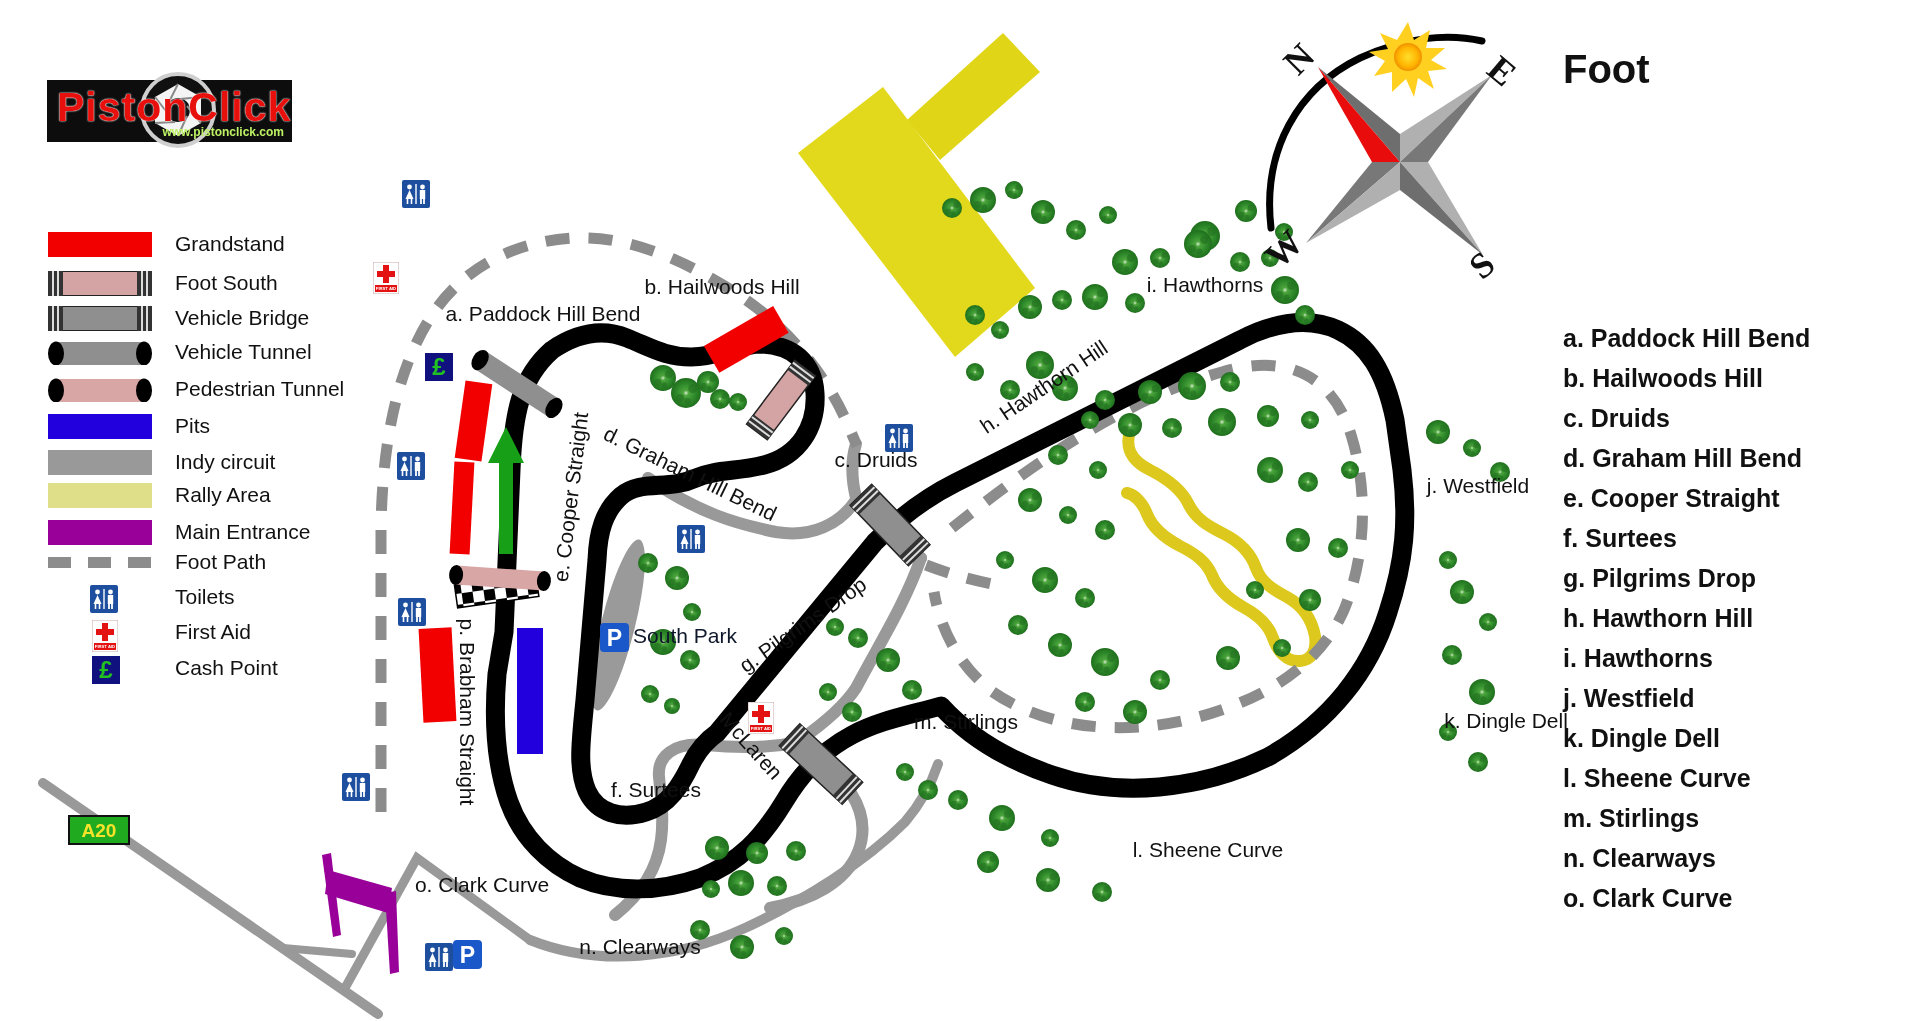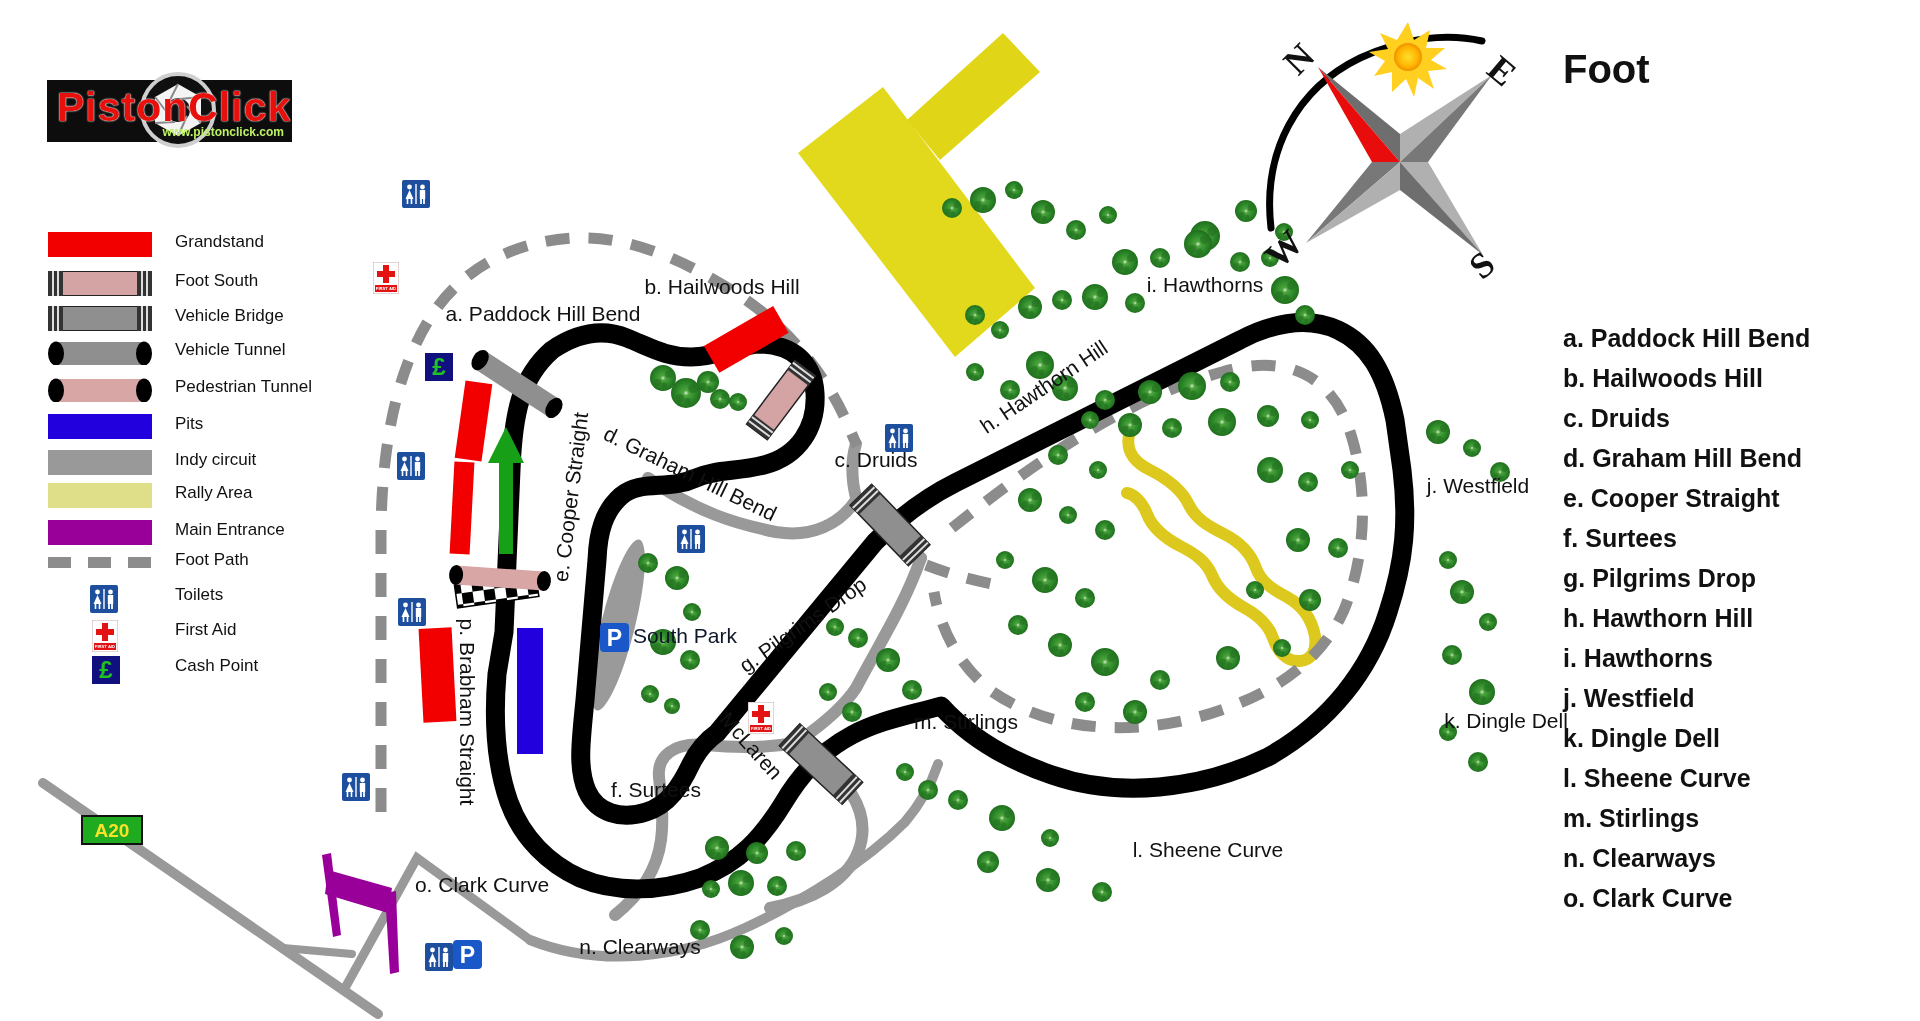--- a/index.html
+++ b/index.html
@@ -8,21 +8,21 @@
   #circuit-svg{position:absolute;left:0;top:0;}
   
   #logo{position:absolute;left:47px;top:80px;width:245px;height:62px;background:#0d0d0d;}
   #logo .brand{position:absolute;left:10px;top:4px;font-size:41px;font-weight:bold;color:#e8100c;
     letter-spacing:1px;text-shadow:0 0 2px #fff,0 0 1px #fff;z-index:3;}
   #logo .url{position:absolute;right:8px;bottom:3px;font-size:12px;font-weight:bold;color:#bef264;z-index:4;}
   #logo svg{position:absolute;left:0;top:0;overflow:visible;z-index:2;}
   
   .lg-row{position:absolute;left:48px;height:26px;text-align:right;}
   .lg-sw{position:absolute;left:0;top:0;width:104px;height:25px;}
-  .lg-label{position:absolute;left:127px;top:0px;font-size:17px;white-space:nowrap;}
+  .lg-label{position:absolute;left:127px;top:0px;font-size:21px;white-space:nowrap;}
   .lg-dash{width:104px;height:11px;margin-top:7px;
     background:repeating-linear-gradient(90deg,#8c8c8c 0 23px,rgba(0,0,0,0) 23px 40px);}
   
   #title{position:absolute;left:1563px;top:36px;font-size:40px;font-weight:bold;line-height:67px;white-space:nowrap;}
   #corner-list{position:absolute;left:1563px;top:318px;font-size:25px;font-weight:bold;line-height:40px;white-space:nowrap;}
   
   .map-label{position:absolute;white-space:nowrap;font-size:21px;color:#111;}
   .map-icon{position:absolute;}
   .compass-letter{position:absolute;font-family:"Liberation Serif",serif;font-weight:bold;font-size:36px;}
 </style>
@@ -1064,18 +1064,18 @@
           <text x="14" y="22" text-anchor="middle" font-size="24" font-weight="bold" fill="#22c122" font-family="Liberation Sans,sans-serif">£</text>
         </svg></div>
       <div class="map-icon" style="left: 600px; top: 623px;"><svg width="29" height="29">
           <rect width="29" height="29" rx="4" fill="#1a57c8"></rect>
           <text x="14.5" y="23" text-anchor="middle" font-size="23" font-weight="bold" fill="#fff" font-family="Liberation Sans,sans-serif">P</text>
         </svg></div>
       <div class="map-icon" style="left: 453px; top: 940px;"><svg width="29" height="29">
           <rect width="29" height="29" rx="4" fill="#1a57c8"></rect>
           <text x="14.5" y="23" text-anchor="middle" font-size="23" font-weight="bold" fill="#fff" font-family="Liberation Sans,sans-serif">P</text>
         </svg></div>
-      <div class="map-icon" style="left: 81px; top: 815px;"><svg width="62" height="30">
+      <div class="map-icon" style="left: 68px; top: 815px;"><svg width="62" height="30">
           <rect x="1" y="1" width="60" height="28" fill="#1faa1f" stroke="#111" stroke-width="2"></rect>
           <text x="31" y="22" text-anchor="middle" font-size="19" font-weight="bold" fill="#f7e32a" font-family="Liberation Sans,sans-serif">A20</text>
         </svg></div>
     </div>
 </div>
 
 </body></html>

